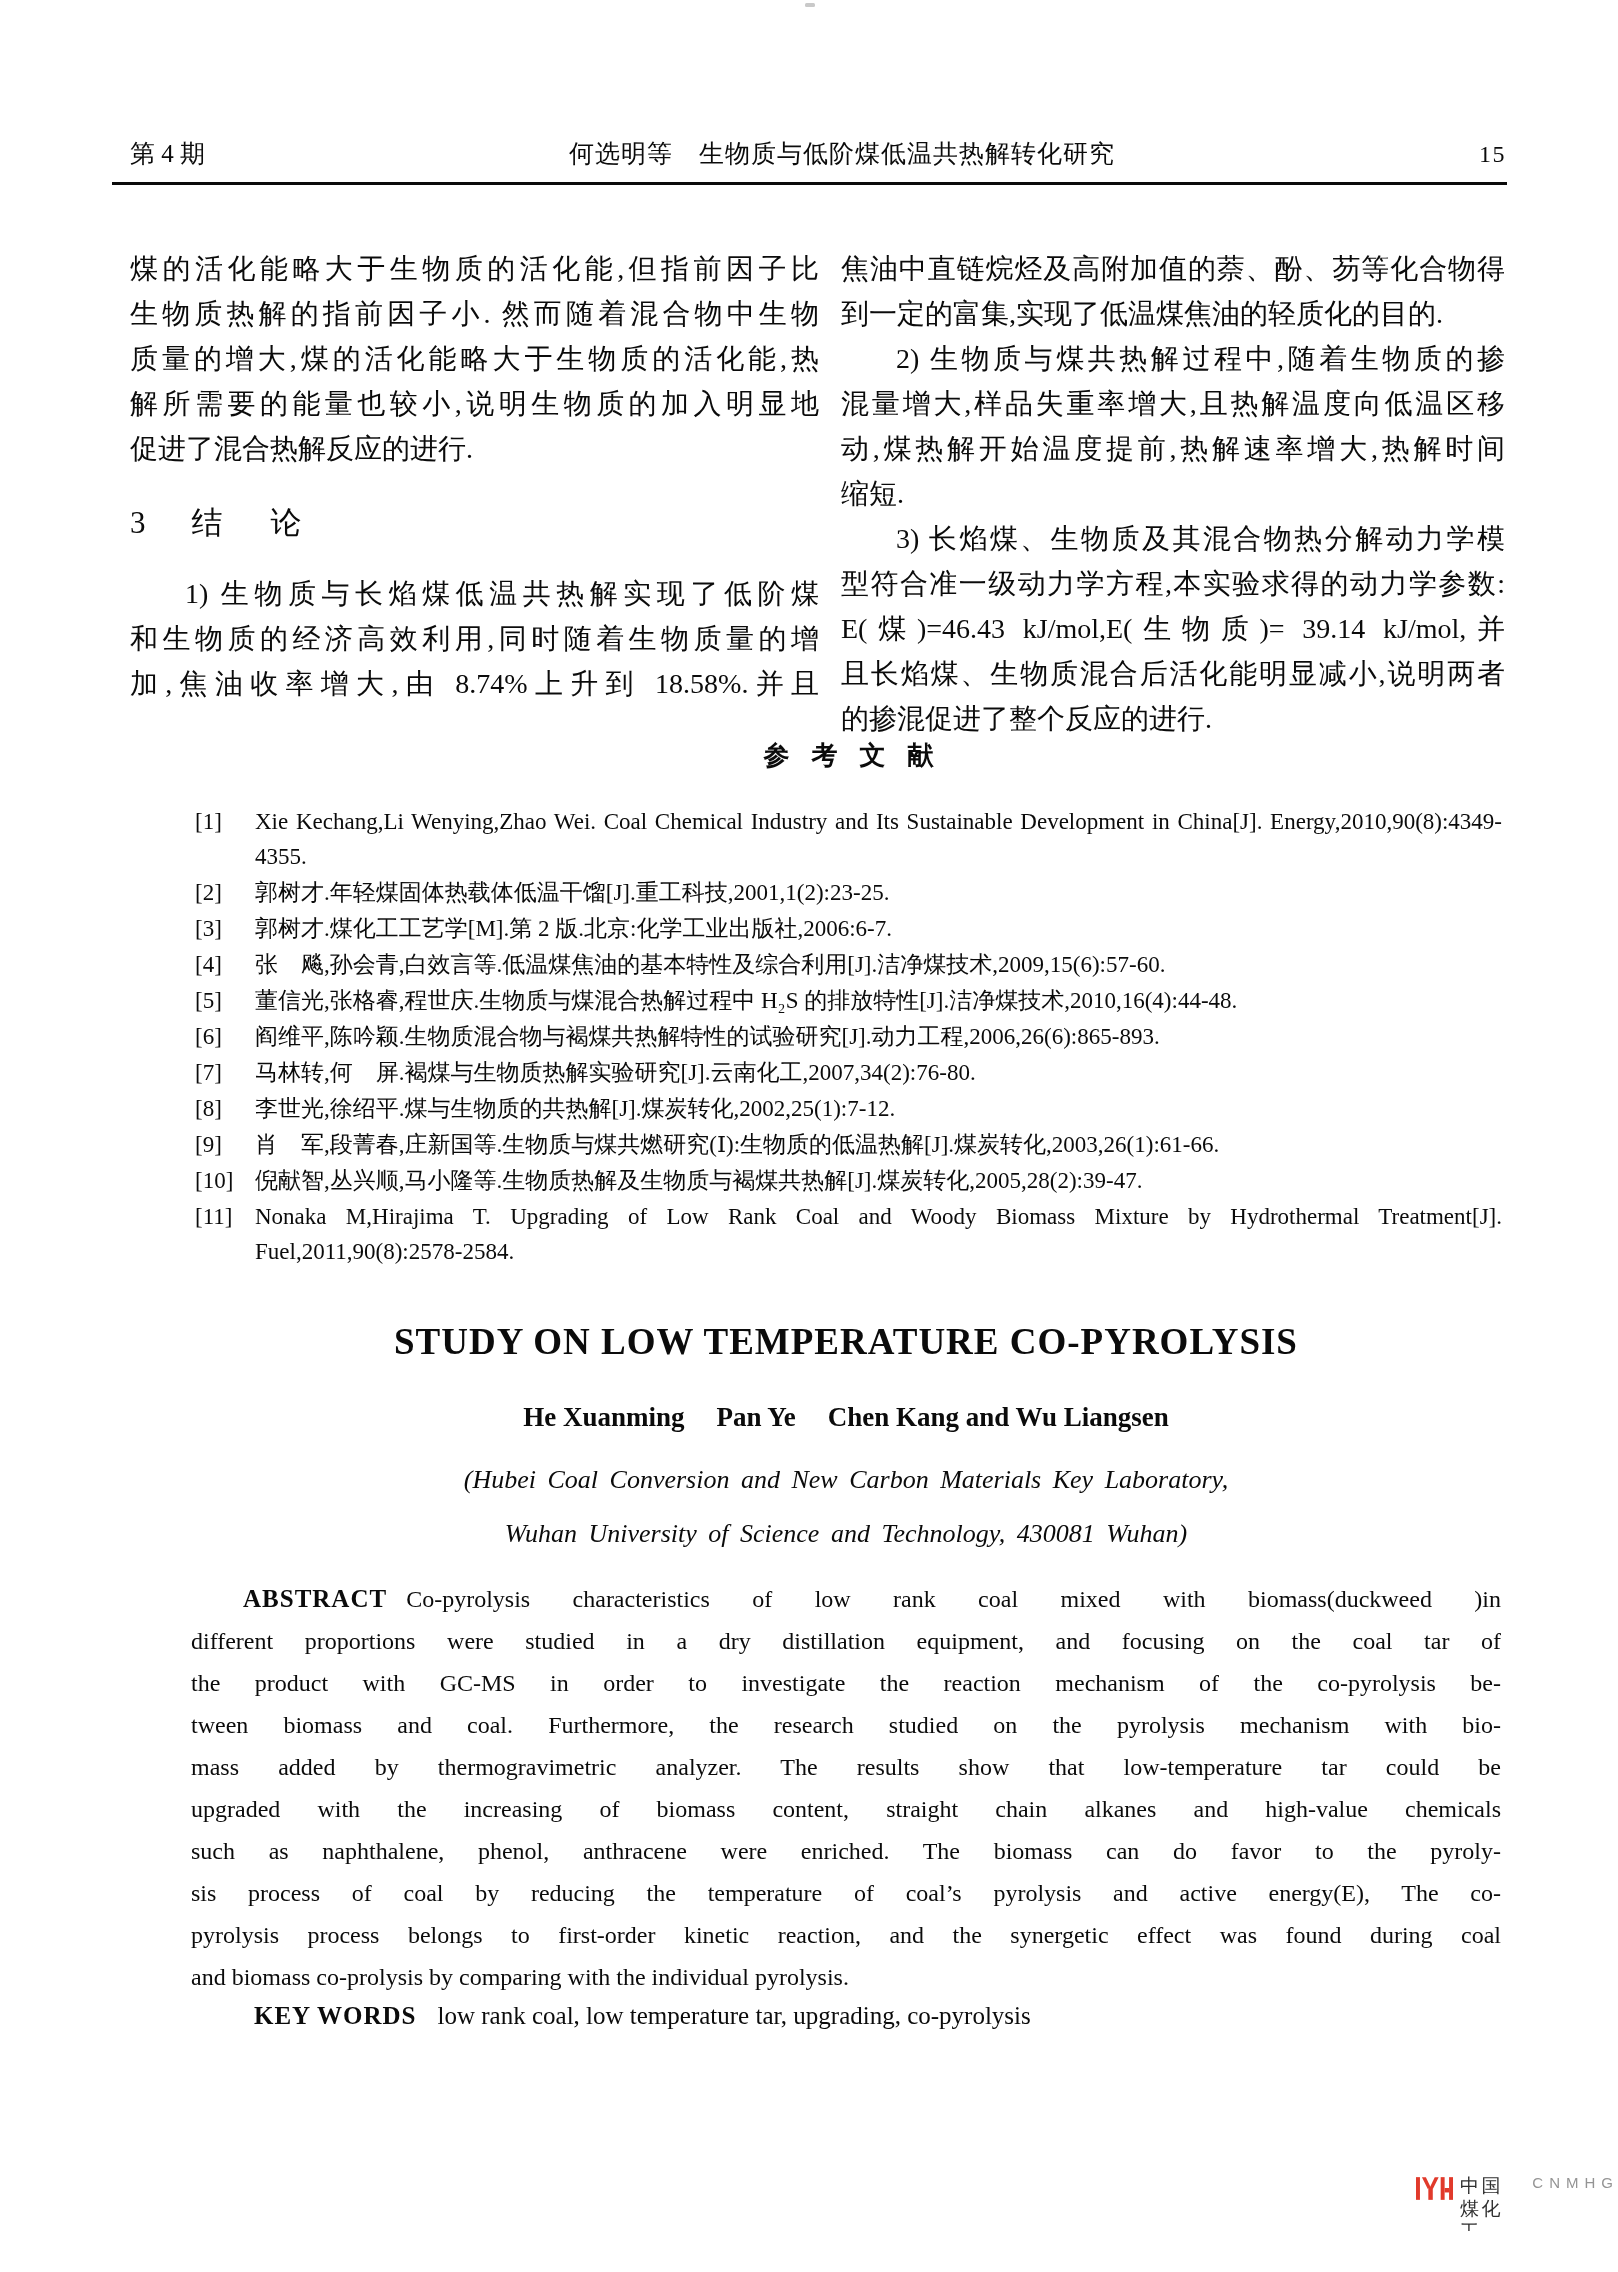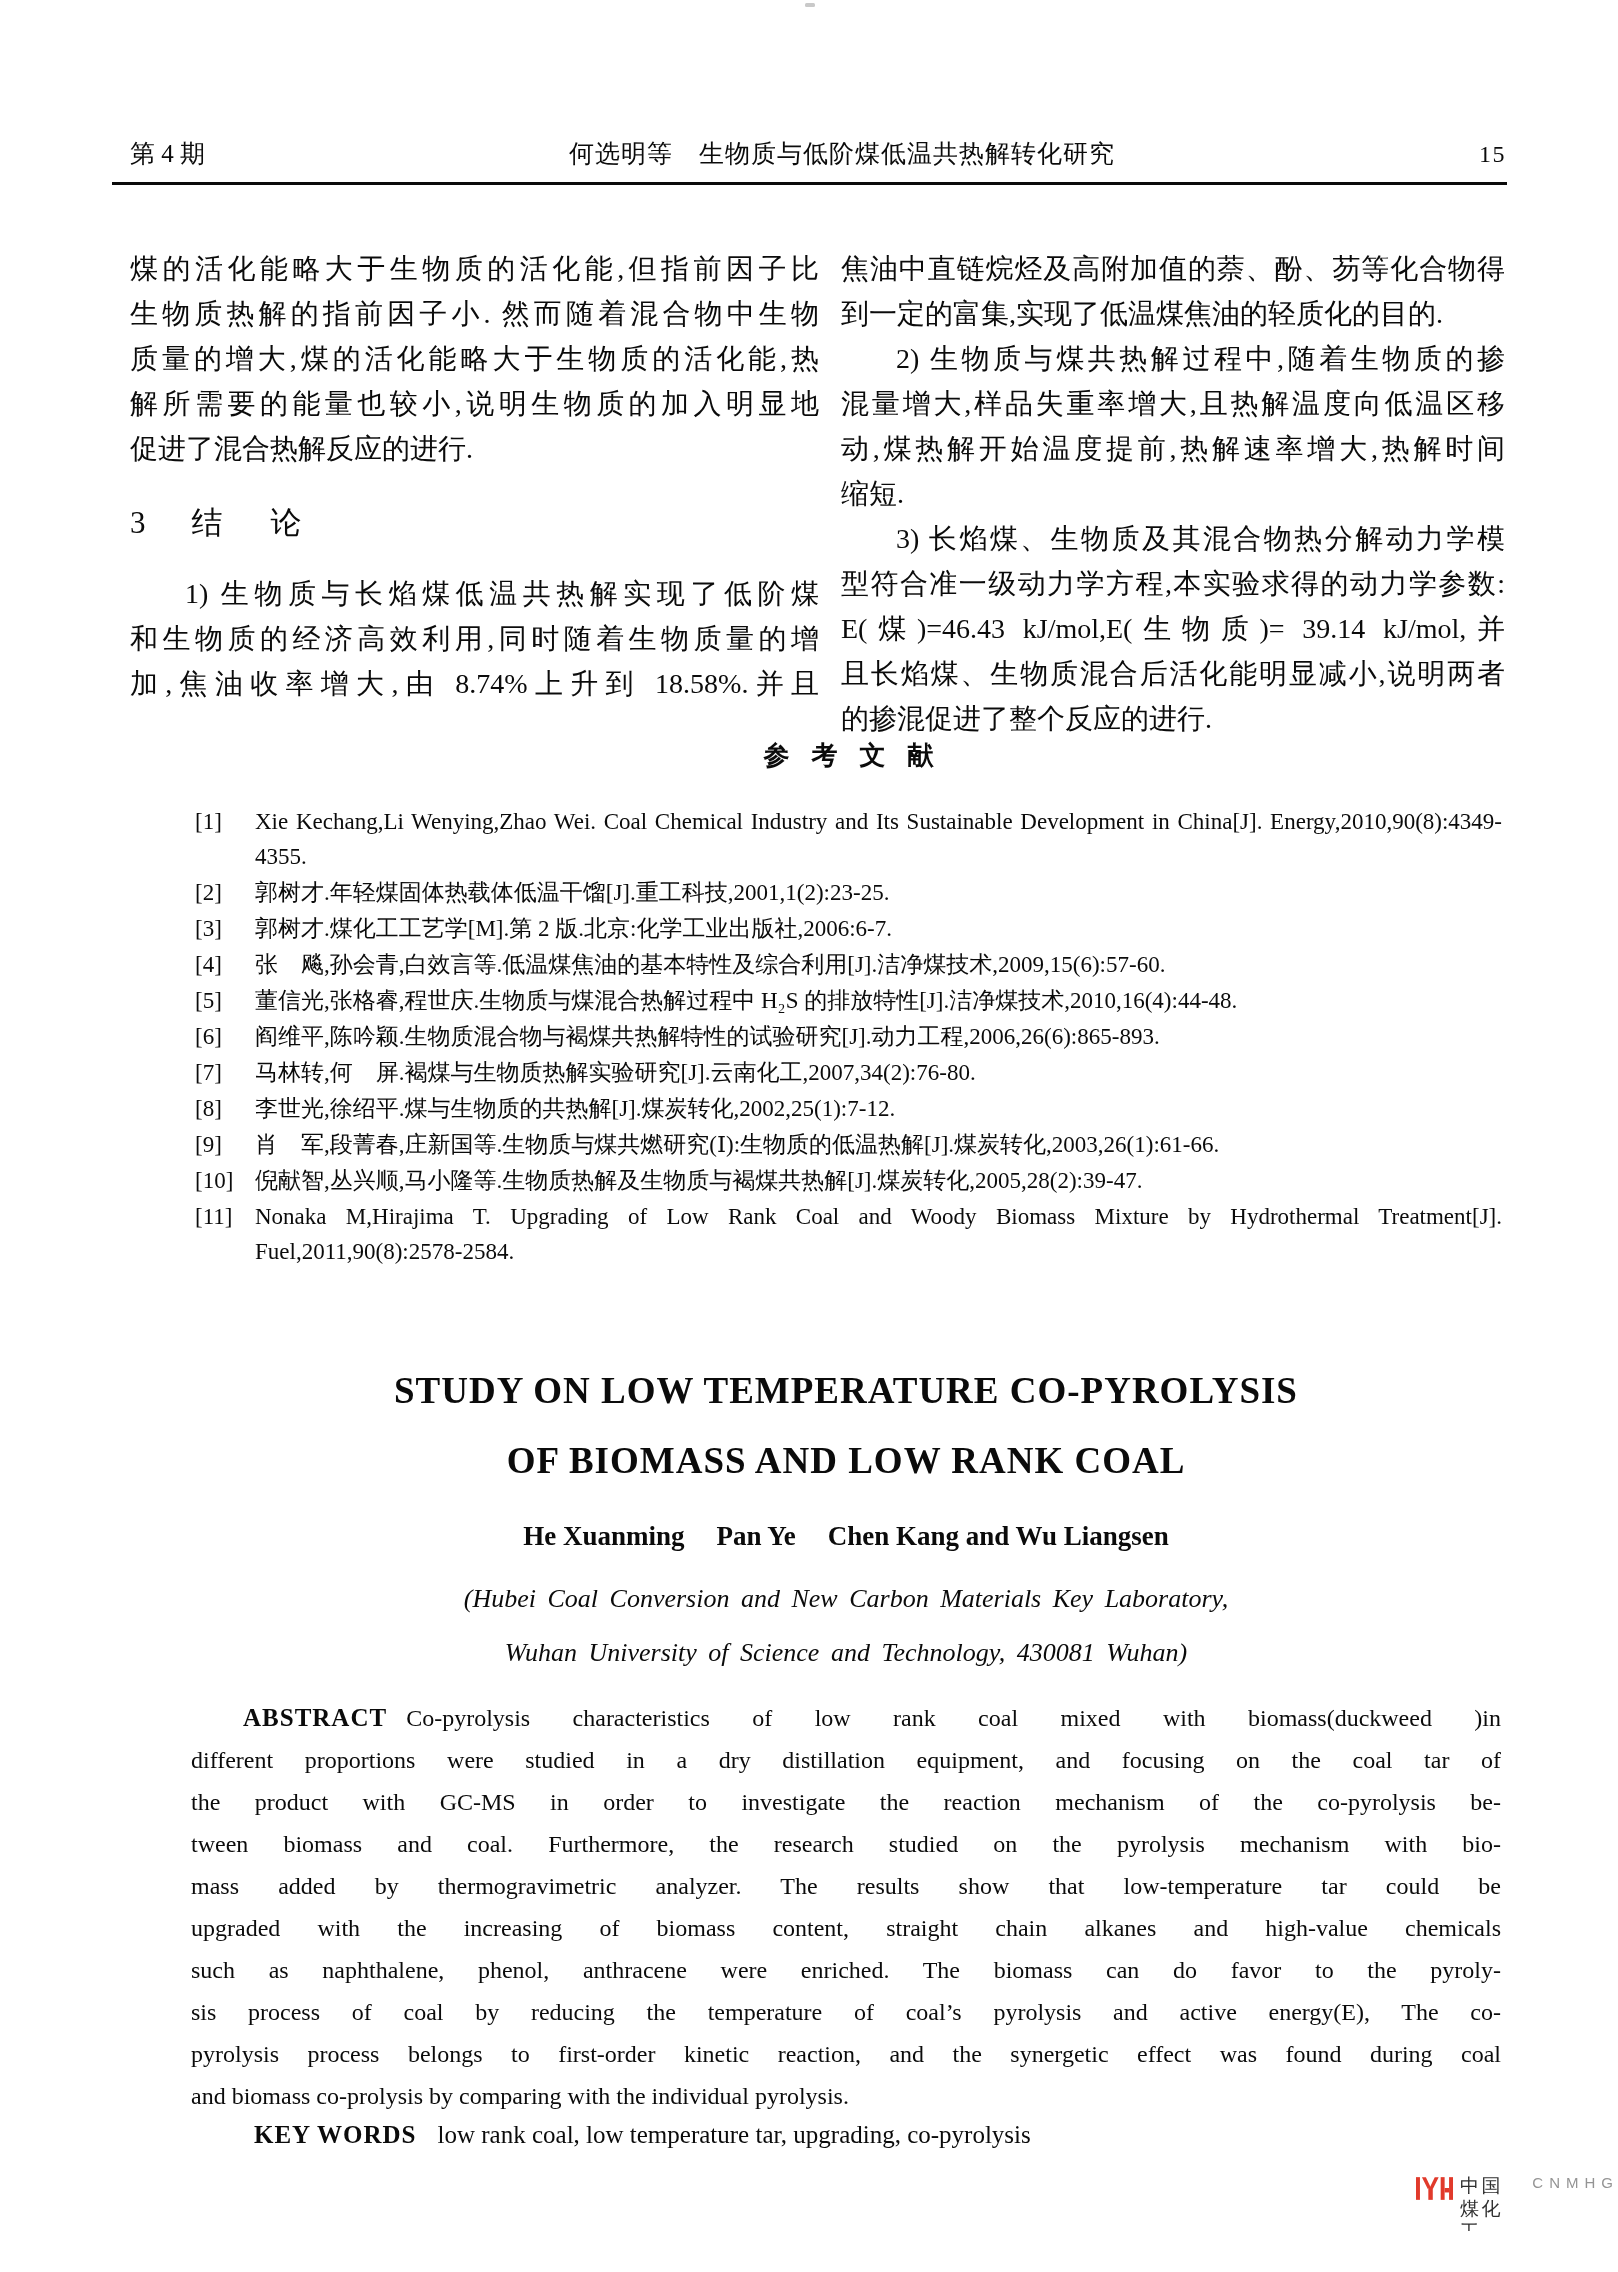--- a/index.html
+++ b/index.html
@@ -31,21 +31,21 @@
   
   .references { position:absolute; top:738px; left:195px; right:117px; }
   .ref-heading { font-size:26px; font-weight:bold; text-align:center;
     font-family:"Liberation Sans","DejaVu Sans",sans-serif; letter-spacing:22px; text-indent:22px; }
   .ref-list { list-style:none; margin-top:31px; }
   .ref-item { position:relative; padding-left:60px; font-size:23px; line-height:35px;
     text-align:justify; margin-bottom:1px; }
   .ref-marker { position:absolute; left:0; top:0; }
 
   
-  .english { position:absolute; top:1356px; left:191px; right:118px; }
+  .english { position:absolute; top:1307px; left:191px; right:118px; }
   .en-title { font-size:37px; line-height:70px; font-weight:bold; text-align:center; letter-spacing:1px; }
   .authors { margin-top:25px; display:flex; justify-content:center; gap:32px;
     font-size:27px; font-weight:bold; }
   .affiliation { margin-top:20px; font-size:26px; font-style:italic; text-align:center;
     line-height:54px; word-spacing:5px; }
   .abstract { margin-top:17px; font-size:24px; line-height:42px; }
   .abs-line { text-align:justify; text-align-last:justify; }
   .abs-line.first { padding-left:52px; }
   .abs-line.last { text-align-last:left; }
   .abs-label { font-weight:bold; margin-right:19px; letter-spacing:1px; font-size:25px; }
@@ -123,21 +123,20 @@
       <li class="ref-item"><span class="ref-marker">[8]</span><span>李世光,徐绍平.煤与生物质的共热解[J].煤炭转化,2002,25(1):7-12.</span></li>
       <li class="ref-item"><span class="ref-marker">[9]</span><span>肖　军,段菁春,庄新国等.生物质与煤共燃研究(Ⅰ):生物质的低温热解[J].煤炭转化,2003,26(1):61-66.</span></li>
       <li class="ref-item"><span class="ref-marker">[10]</span><span>倪献智,丛兴顺,马小隆等.生物质热解及生物质与褐煤共热解[J].煤炭转化,2005,28(2):39-47.</span></li>
       <li class="ref-item"><span class="ref-marker">[11]</span><span>Nonaka M,Hirajima T. Upgrading of Low Rank Coal and Woody Biomass Mixture by Hydrothermal Treatment[J]. Fuel,2011,90(8):2578-2584.</span></li>
     </ol>
   </section>
 
   <section class="english">
     <h1 class="en-title">
       <div>STUDY ON LOW TEMPERATURE CO-PYROLYSIS</div>
-      <div>OF BIOMASS AND LOW RANK COAL</div>
     </h1>
     <div class="authors">
       <span>He Xuanming</span>
       <span>Pan Ye</span>
       <span>Chen Kang and Wu Liangsen</span>
     </div>
     <div class="affiliation">
       <div>(Hubei Coal Conversion and New Carbon Materials Key Laboratory,</div>
       <div>Wuhan University of Science and Technology, 430081 Wuhan)</div>
     </div>

